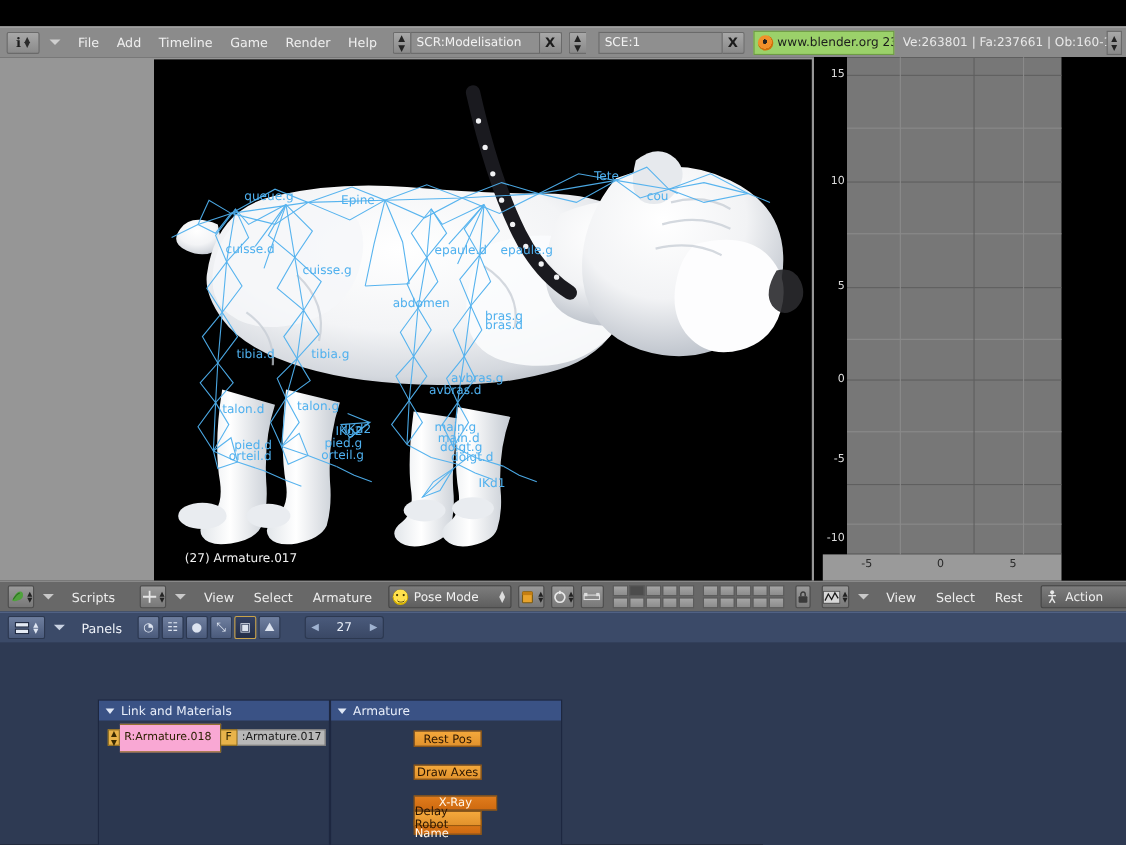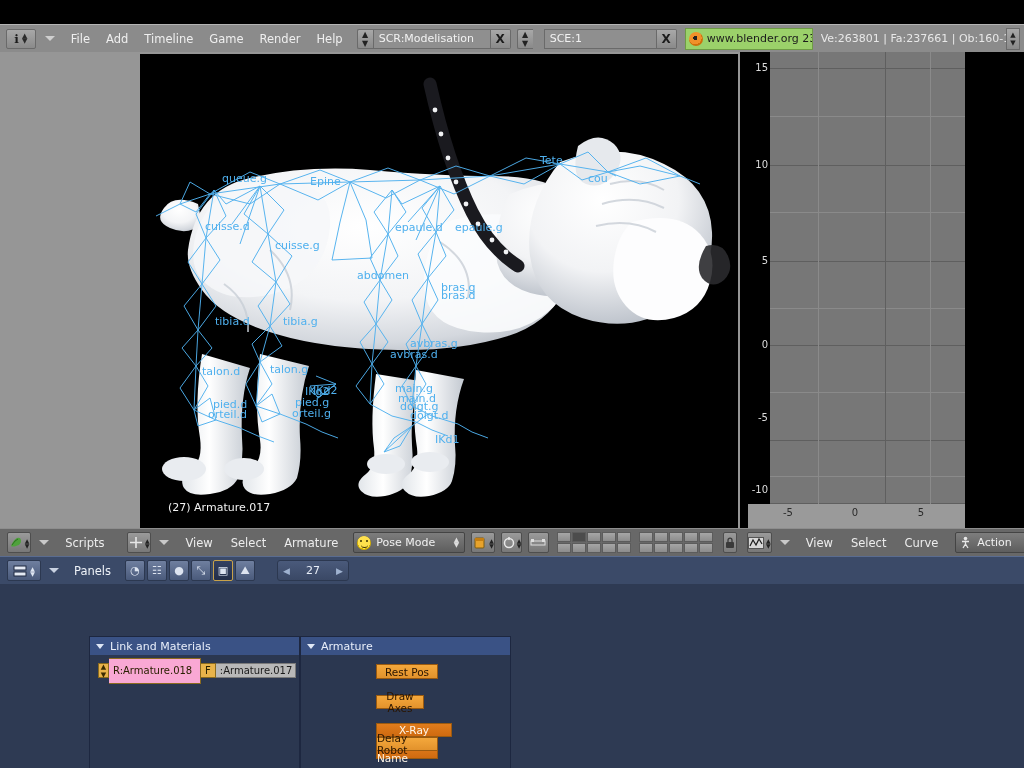--- a/index.html
+++ b/index.html
@@ -640,21 +640,21 @@
         <div class="ipo-typebtn">
           <svg width="16" height="12" viewBox="0 0 16 12">
               <rect x="0.5" y="0.5" width="15" height="11" fill="#d8d8d8" stroke="#555"></rect>
               <path d="M2 9 L5 3 L8 8 L11 2 L14 7" fill="none" stroke="#1c1c1c" stroke-width="1.2"></path>
             </svg>
           <span style="display:inline-flex;flex-direction:column;line-height:5px;font-size:6px;color:#222;">▲<br>▼</span>
         </div>
         <div class="hdr-tri"></div>
         <div class="hdr-menu">View</div>
         <div class="hdr-menu">Select</div>
-        <div class="hdr-menu">Curve</div>
+        <div class="hdr-menu">Rest</div>
         <div class="action-dd">
           <svg width="13" height="13" viewBox="0 0 13 13">
               <circle cx="6.5" cy="2.5" r="1.8" fill="#e8e8e8"></circle>
               <path d="M6.5 4.5 V8 M3 5.5 L10 5.5 M6.5 8 L4 12 M6.5 8 L9 12" stroke="#e8e8e8" stroke-width="1.3" fill="none"></path>
             </svg>
           <span>Action</span>
 
         </div>
       </div>
     </div>
@@ -700,21 +700,21 @@
         </div>
       </div>
 
       <div class="panel" style="left:300px; top:80px; width:211px; height:152px;">
         <div class="panel-title">
           <span class="panel-caret"></span>
           <span>Armature</span>
         </div>
         <div class="panel-body">
           <div class="arm-btn off" style="left:75px; top:9px; width:62px; height:15px;">Rest Pos</div>
-          <div class="arm-btn off" style="left:75px; top:40px; width:48px; height:14px;text-align:center;">Draw Axes</div>
+          <div class="arm-btn off" style="left:75px; top:40px; width:62px; height:14px;">Draw Axes</div>
           <div class="arm-btn on" style="left:75px; top:54px; width:62px; height:14px;margin-top:36px;">Draw Name</div>
           <div class="arm-btn on" style="left:75px; top:68px; width:76px; height:14px;">X-Ray</div>
           <div class="arm-btn off" style="left:75px; top:82px; width:62px; height:14px;">Delay Robot</div>
         </div>
       </div>
     </div>
   </div>
 </div>
 
 </body></html>

